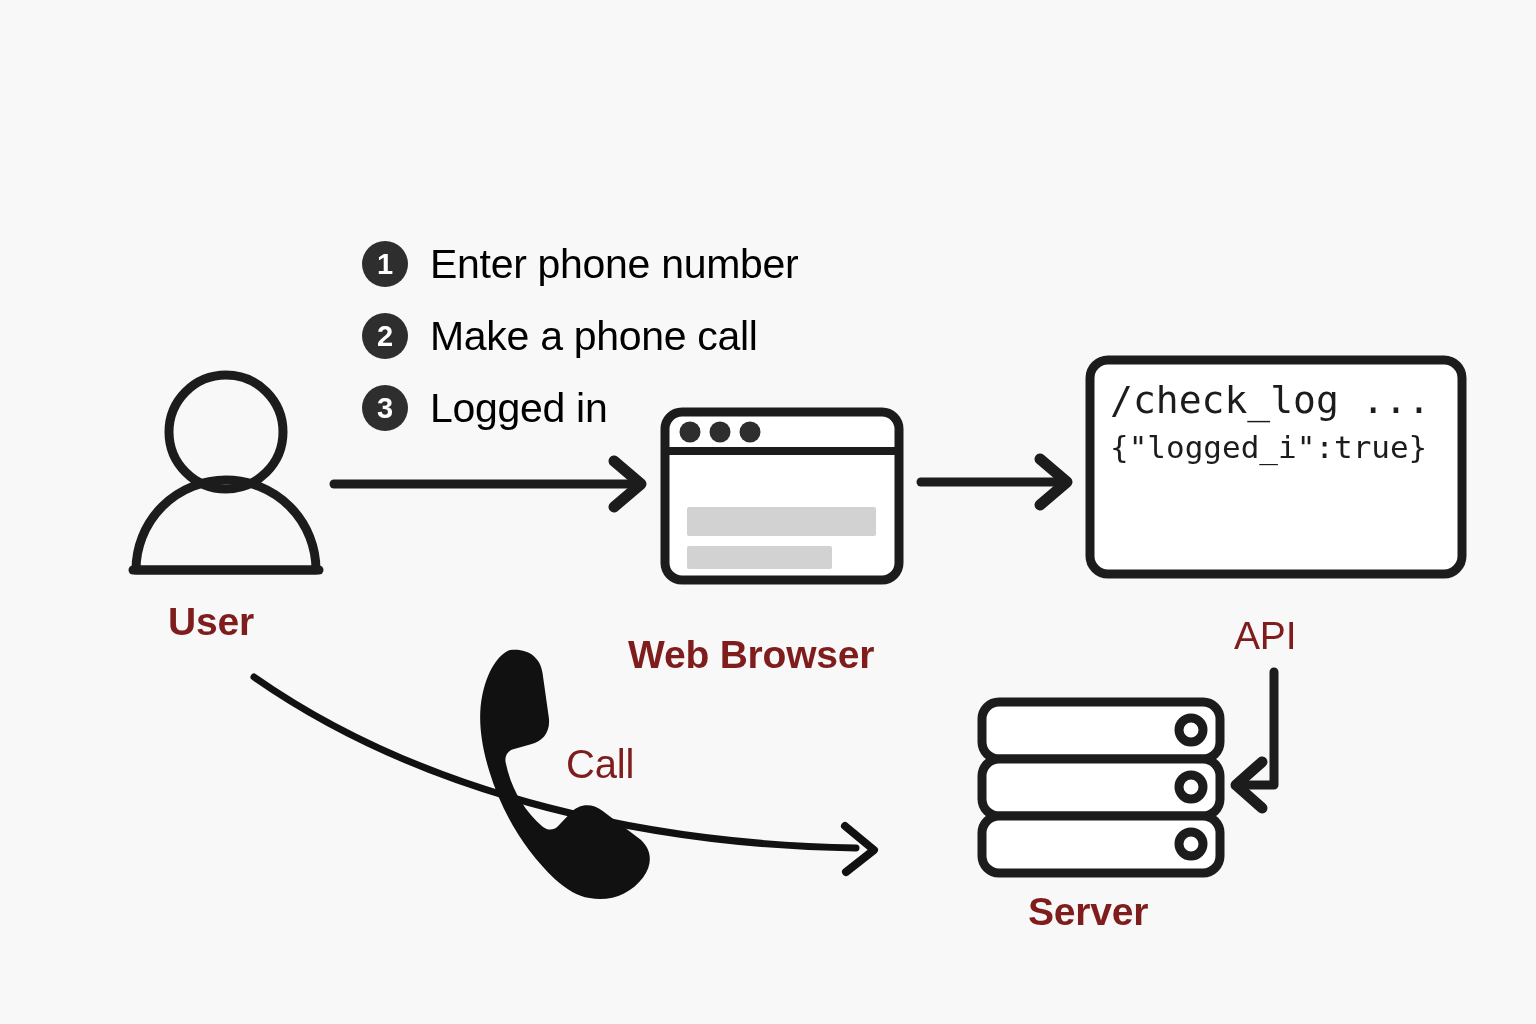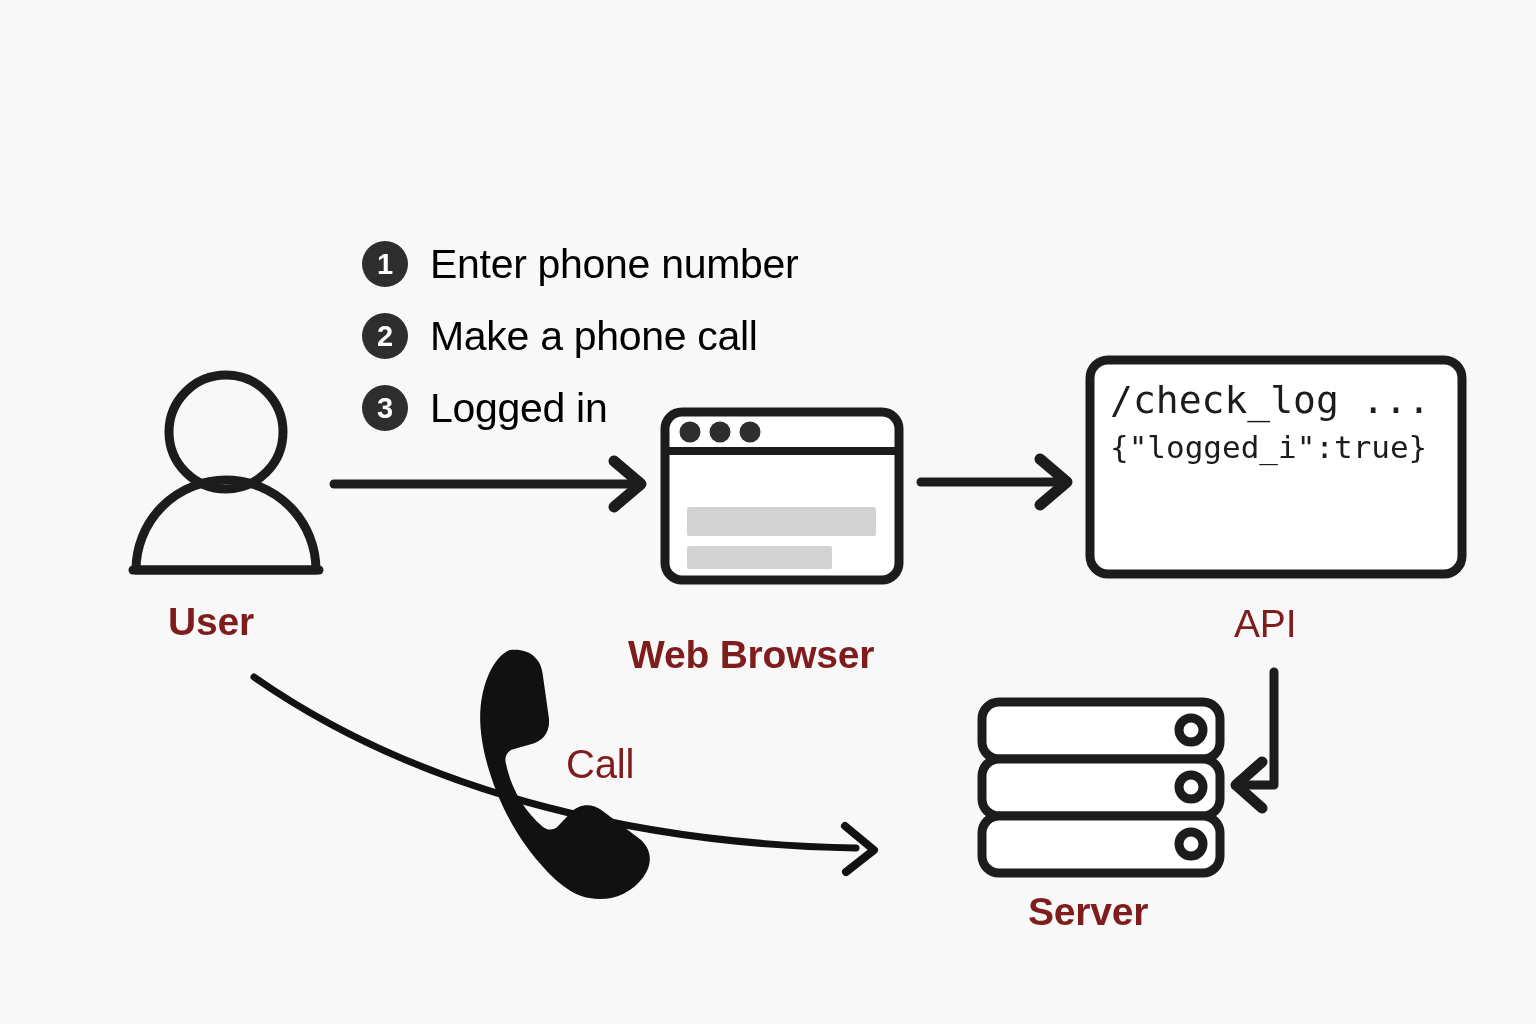--- a/index.html
+++ b/index.html
@@ -62,20 +62,21 @@
   
   .node-label {
     font-size: 39px;
     font-weight: bold;
     color: #7f1d1d;
     white-space: nowrap;
     letter-spacing: -0.2px;
   }
   .node-label.regular {
     font-weight: 400;
+    margin-top: 12px;
   }
   #label-user   { left: 168px; top: 600px; }
   #label-browser{ left: 628px; top: 613px; margin-top: 20px; }
   #label-api    { left: 1234px; top: 602px; }
   #label-server { left: 1028px; top: 890px; text-align: center; }
   #label-call   { left: 566px; top: 742px; font-size: 40px; font-weight: 400; }
 
   
   #api-box-text {
     left: 1110px;

